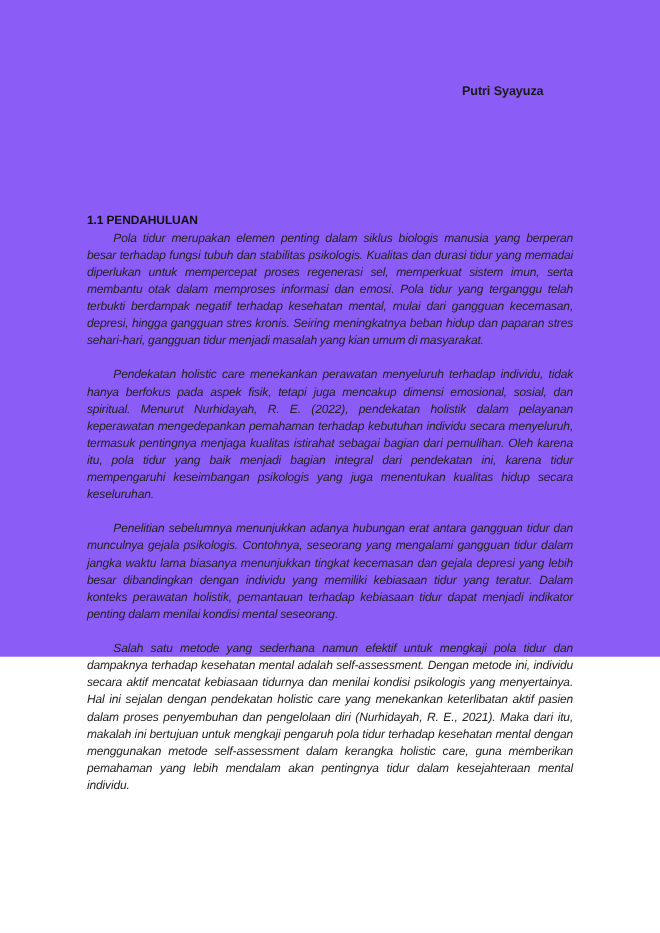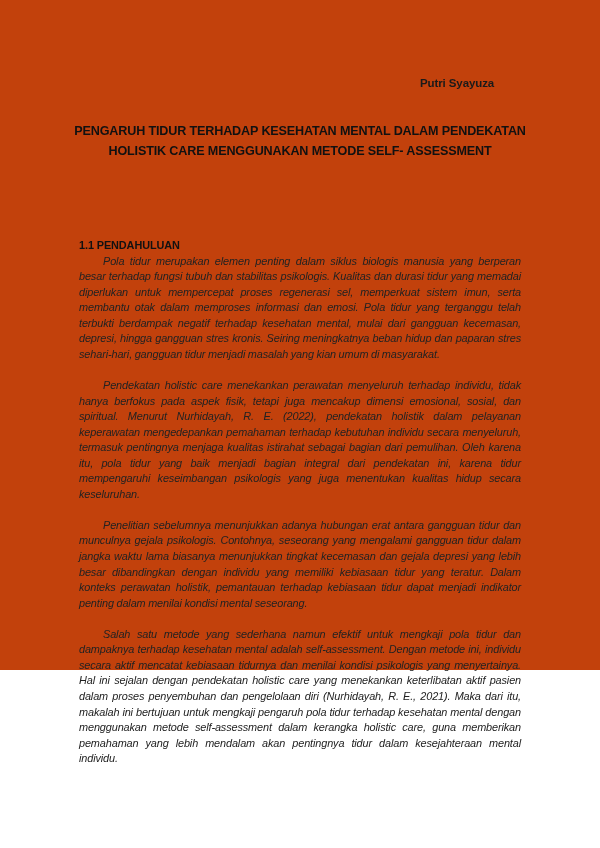--- a/index.html
+++ b/index.html
@@ -11,22 +11,22 @@
       width: 600px;
       height: 848px;
       overflow: hidden;
       position: relative;
       font-family: "Liberation Sans", "DejaVu Sans", sans-serif;
       color: #1c1c1c;
     }
     .page {
       position: absolute;
       left: 0; top: 0;
-      width: 600px; height: 670px;
-      background: #c2410c;
+      width: 600px; height: 597px;
+      background: #8b5cf6;
     }
     .author {
       position: absolute;
       top: 77px;
       left: 420px;
       font-size: 11.5px;
       font-weight: bold;
       color: #1a1a1a;
       letter-spacing: -0.1px;
     }
@@ -44,21 +44,20 @@
     }
     .title div { white-space: nowrap; }
     .content {
       position: absolute;
       top: 194px;
       left: 79px;
       width: 442px;
       font-size: 10.9px;
       line-height: 15.55px;
       color: #222;
-      margin-top: 44px;
     }
     .heading {
       font-weight: bold;
       font-size: 10.9px;
       margin: 0;
       color: #111;
       letter-spacing: -0.1px;
     }
     .para {
       margin: 0 0 15.6px 0;
@@ -69,24 +68,20 @@
       font-style: italic;
     }
     .para.first { margin-top: 0; }
   </style>
 </head>
 <body>
 
 <div class="page">
   <div class="author">Putri Syayuza</div>
 
-  <div class="title">
-    <div>PENGARUH TIDUR TERHADAP KESEHATAN MENTAL DALAM PENDEKATAN</div>
-    <div>HOLISTIK CARE MENGGUNAKAN METODE SELF- ASSESSMENT</div>
-  </div>
 
   <div class="content">
     <p class="heading">1.1 PENDAHULUAN</p>
     <p class="para first">Pola tidur merupakan elemen penting dalam siklus biologis manusia yang berperan besar terhadap fungsi tubuh dan stabilitas psikologis. Kualitas dan durasi tidur yang memadai diperlukan untuk mempercepat proses regenerasi sel, memperkuat sistem imun, serta membantu otak dalam memproses informasi dan emosi. Pola tidur yang terganggu telah terbukti berdampak negatif terhadap kesehatan mental, mulai dari gangguan kecemasan, depresi, hingga gangguan stres kronis. Seiring meningkatnya beban hidup dan paparan stres sehari-hari, gangguan tidur menjadi masalah yang kian umum di masyarakat.</p>
     <p class="para">Pendekatan holistic care menekankan perawatan menyeluruh terhadap individu, tidak hanya berfokus pada aspek fisik, tetapi juga mencakup dimensi emosional, sosial, dan spiritual. Menurut Nurhidayah, R. E. (2022), pendekatan holistik dalam pelayanan keperawatan mengedepankan pemahaman terhadap kebutuhan individu secara menyeluruh, termasuk pentingnya menjaga kualitas istirahat sebagai bagian dari pemulihan. Oleh karena itu, pola tidur yang baik menjadi bagian integral dari pendekatan ini, karena tidur mempengaruhi keseimbangan psikologis yang juga menentukan kualitas hidup secara keseluruhan.</p>
     <p class="para">Penelitian sebelumnya menunjukkan adanya hubungan erat antara gangguan tidur dan munculnya gejala psikologis. Contohnya, seseorang yang mengalami gangguan tidur dalam jangka waktu lama biasanya menunjukkan tingkat kecemasan dan gejala depresi yang lebih besar dibandingkan dengan individu yang memiliki kebiasaan tidur yang teratur. Dalam konteks perawatan holistik, pemantauan terhadap kebiasaan tidur dapat menjadi indikator penting dalam menilai kondisi mental seseorang.</p>
     <p class="para">Salah satu metode yang sederhana namun efektif untuk mengkaji pola tidur dan dampaknya terhadap kesehatan mental adalah self-assessment. Dengan metode ini, individu secara aktif mencatat kebiasaan tidurnya dan menilai kondisi psikologis yang menyertainya. Hal ini sejalan dengan pendekatan holistic care yang menekankan keterlibatan aktif pasien dalam proses penyembuhan dan pengelolaan diri (Nurhidayah, R. E., 2021). Maka dari itu, makalah ini bertujuan untuk mengkaji pengaruh pola tidur terhadap kesehatan mental dengan menggunakan metode self-assessment dalam kerangka holistic care, guna memberikan pemahaman yang lebih mendalam akan pentingnya tidur dalam kesejahteraan mental individu.</p>
   </div>
 </div>
 

